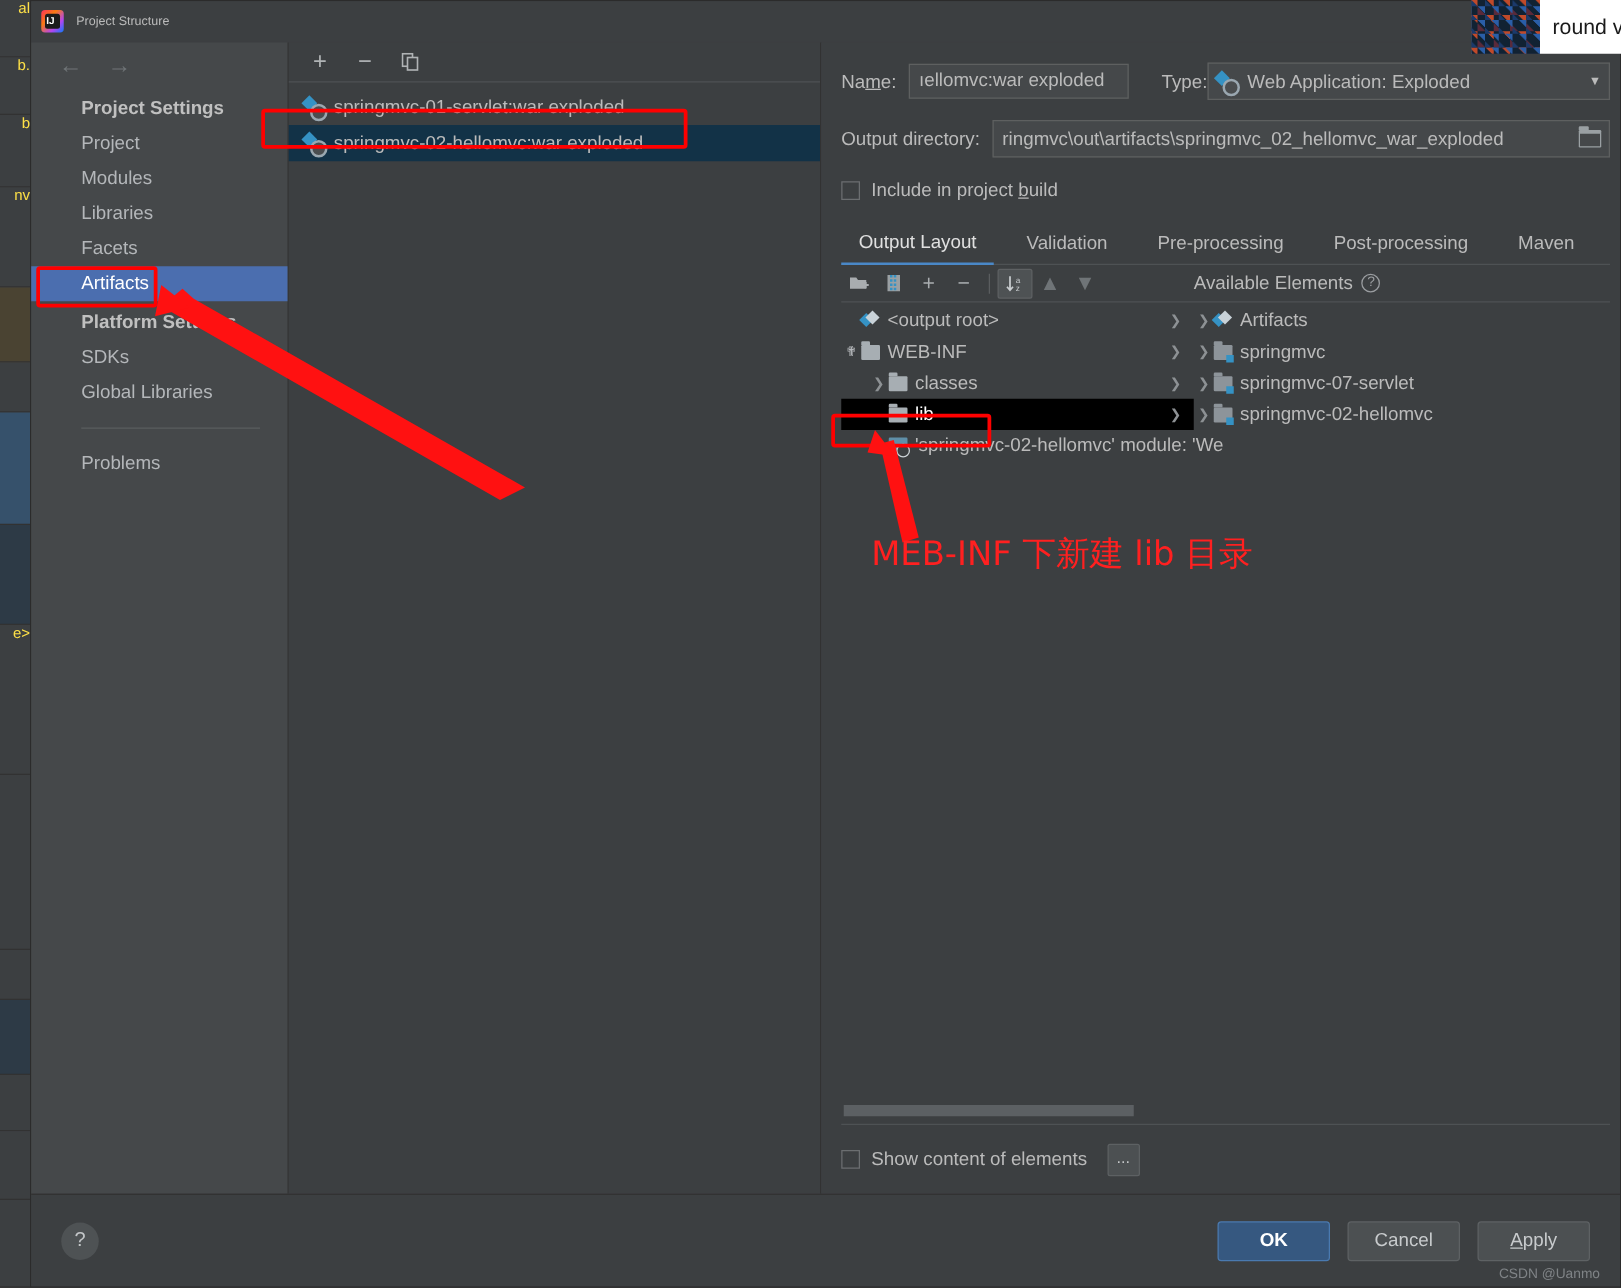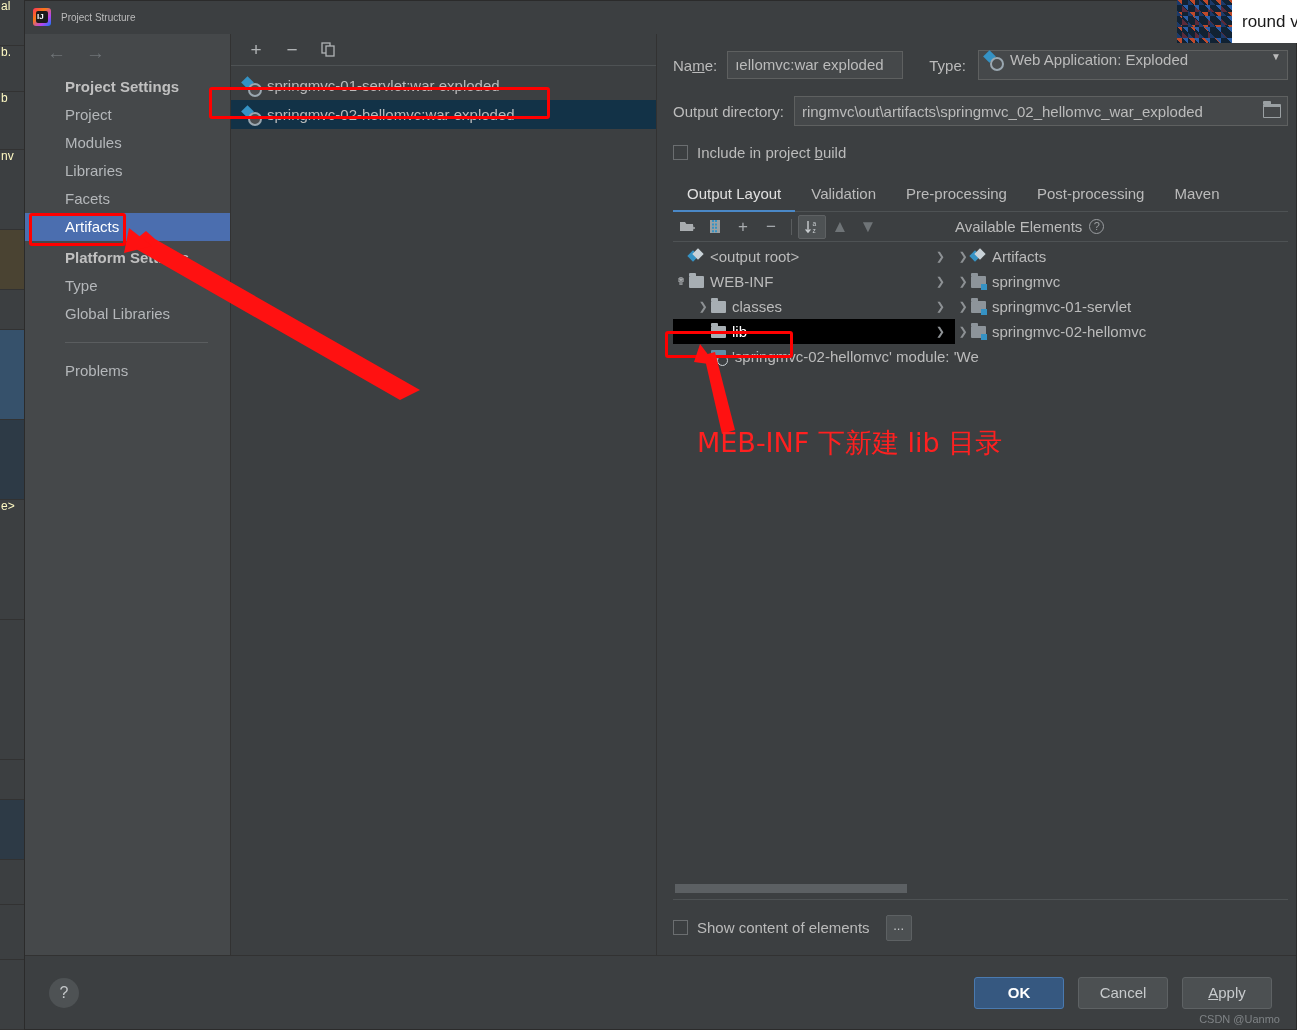--- a/index.html
+++ b/index.html
@@ -11,22 +11,22 @@
   }
 
   
   #bg-ide {
     position: absolute; left: 0; top: 0; width: 1297px; height: 1030px;
     background: #3c3f41;
   }
   .bg-strip {
     position: absolute; left: 0; width: 24px;
     background: #3c3f41; border-bottom: 1px solid #323232;
-    color: #fef9c3; font-size: 12px; line-height: 1;
-    padding-left: 1px; overflow: hidden; white-space: nowrap;
+    color: #fde047; font-size: 12px; line-height: 1;
+    padding-left: 1px; overflow: hidden; white-space: nowrap; text-align: right;
   }
   .bg-strip.sel { background: #2d3a46; }
   .bg-strip.yel { background: #4a4332; }
   .bg-strip.blu { background: #36516b; }
 
   
   #dialog {
     position: absolute; left: 24px; top: 0;
     width: 1273px; height: 1030px;
     background: #3c3f41;
@@ -136,23 +136,23 @@
   .field-label { color: #bbbbbb; font-size: 15px; white-space: nowrap; }
   .field-label u { text-decoration: underline; }
   .txtfield {
     background: #45484a; border: 1px solid #5e6060;
     color: #bbbbbb; font-size: 15px;
     height: 28px; line-height: 26px;
     padding: 0 7px; white-space: nowrap; overflow: hidden;
   }
   #name-field { width: 176px; margin-left: 10px; }
   #type-combo {
-    margin-left: 12px; flex: 1 1 auto; min-width: 0;
+    flex: 1 1 auto; min-width: 0;
     height: 30px; background: #45484a; border: 1px solid #5e6060;
-    display: flex; align-items: flex-start; padding: 0 6px; color: #bbbbbb; font-size: 15px;
+    display: flex; align-items: center; padding: 0 6px; color: #bbbbbb; font-size: 15px;
   }
   #type-combo .art-icon { margin-right: 8px; }
   #type-combo .caret {
     margin-left: auto; color: #bbbbbb; font-size: 10px; padding-left: 10px;
   }
   #outdir-field {
     margin-left: 10px; flex: 1 1 auto; min-width: 0;
     display: flex; align-items: center; height: 30px;
     background: #45484a; border: 1px solid #5e6060; padding: 0 2px 0 7px; gap: 48px;
   }
@@ -175,21 +175,21 @@
 
   .check-row { display: flex; align-items: center; margin-top: 18px; }
   .checkbox {
     width: 15px; height: 15px; border: 1px solid #6b6e70;
     background: #3c3f41; margin-right: 9px; flex: 0 0 15px;
   }
   .check-lbl { color: #bbbbbb; font-size: 15px; }
 
   
   #tabs {
-    display: flex; align-items: flex-start; margin-top: 20px; gap: 2px;
+    display: flex; align-items: flex-end; margin-top: 20px; gap: 12px;
     border-bottom: 1px solid #4e5254;
   }
   .tab {
     color: #bbbbbb; font-size: 15px; padding: 4px 14px 8px 14px;
     white-space: nowrap;
   }
   .tab.active { border-bottom: 2px solid #4a88c7; margin-bottom: -1px; color: #e0e0e0; }
 
   
   #layout-toolbar {
@@ -373,21 +373,21 @@
       </div>
 
       <div class="side-head">Project Settings</div>
       <div class="side-item">Project</div>
       <div class="side-item">Modules</div>
       <div class="side-item">Libraries</div>
       <div class="side-item">Facets</div>
       <div class="side-item selected">Artifacts</div>
 
       <div class="side-head">Platform Settings</div>
-      <div class="side-item">Type</div>
+      <div class="side-item">SDKs</div>
       <div class="side-item">Global Libraries</div>
 
       <div class="side-sep"></div>
       <div class="side-item">Problems</div>
     </div>
 
     <div id="content">
 
       <div id="artifacts-col">
         <div id="art-toolbar">
@@ -527,21 +527,21 @@
               <span>Artifacts</span>
             </div>
             <div class="tr">
               <span class="chev">❯</span>
               <span class="modfold-ic"></span>
               <span>springmvc</span>
             </div>
             <div class="tr">
               <span class="chev">❯</span>
               <span class="modfold-ic"></span>
-              <span>springmvc-01-servlet</span>
+              <span>springmvc-07-servlet</span>
             </div>
             <div class="tr">
               <span class="chev">❯</span>
               <span class="modfold-ic"></span>
               <span>springmvc-02-hellomvc</span>
             </div>
           </div>
 
         </div>
 

